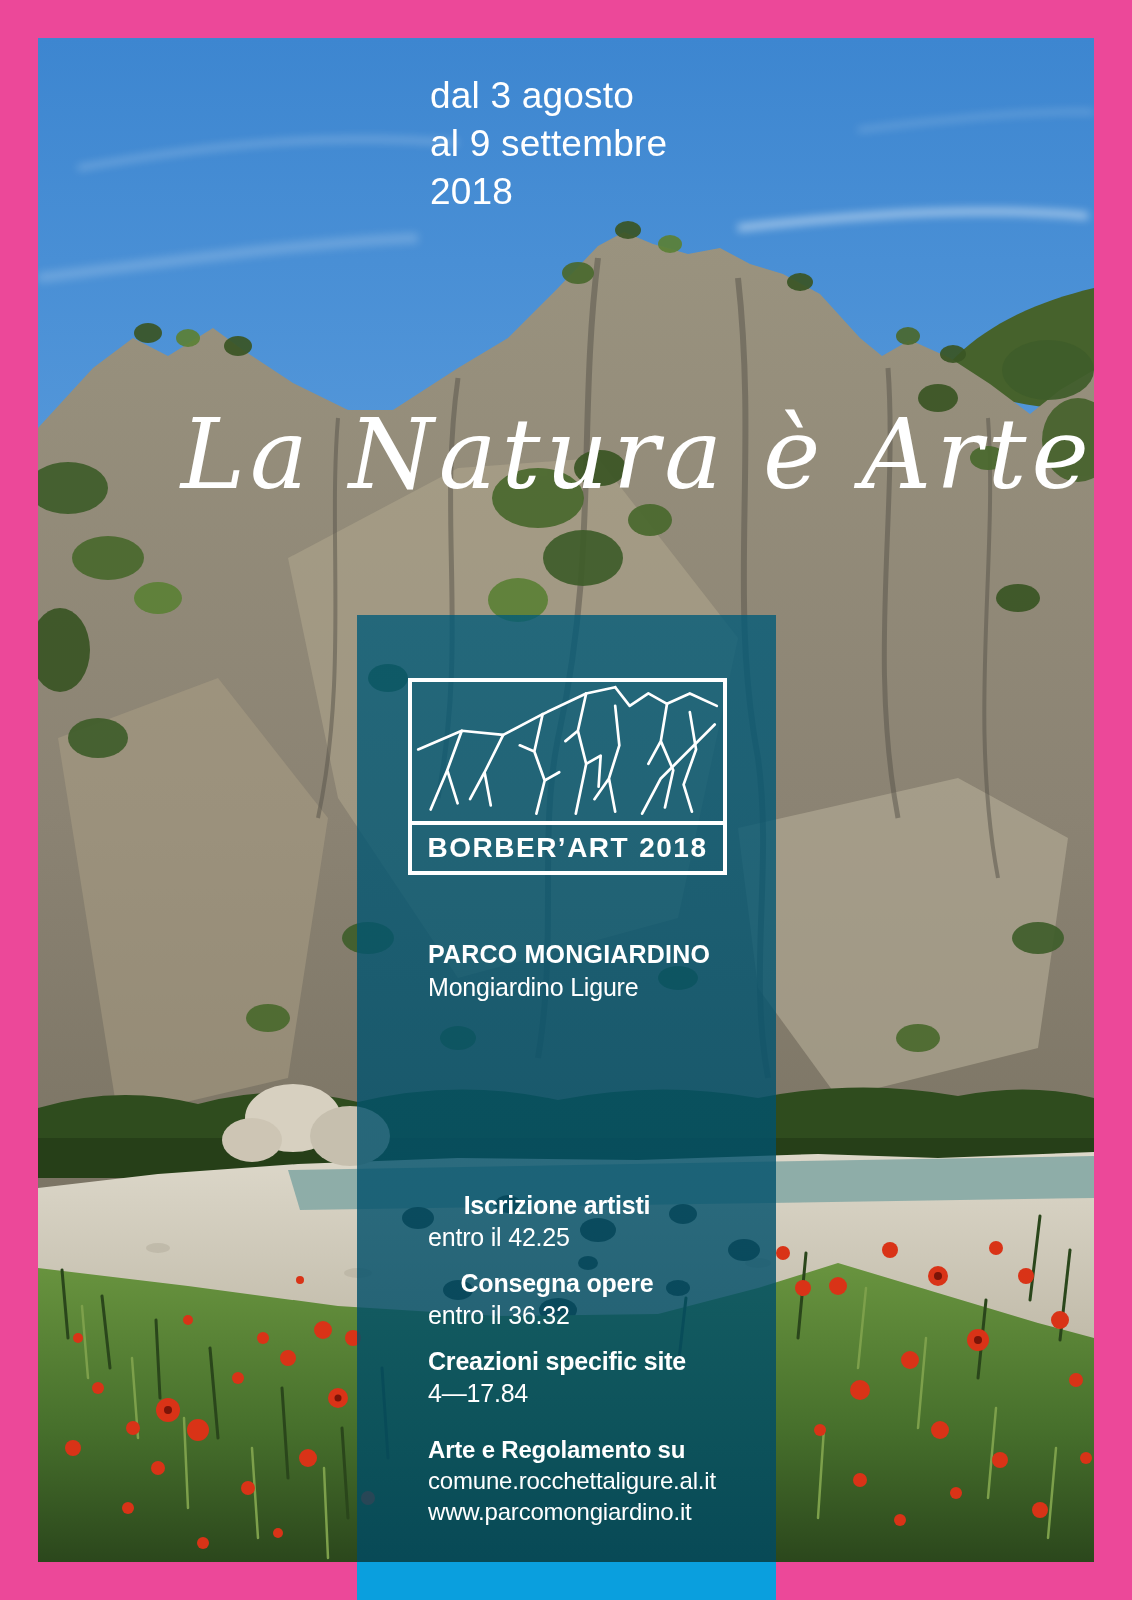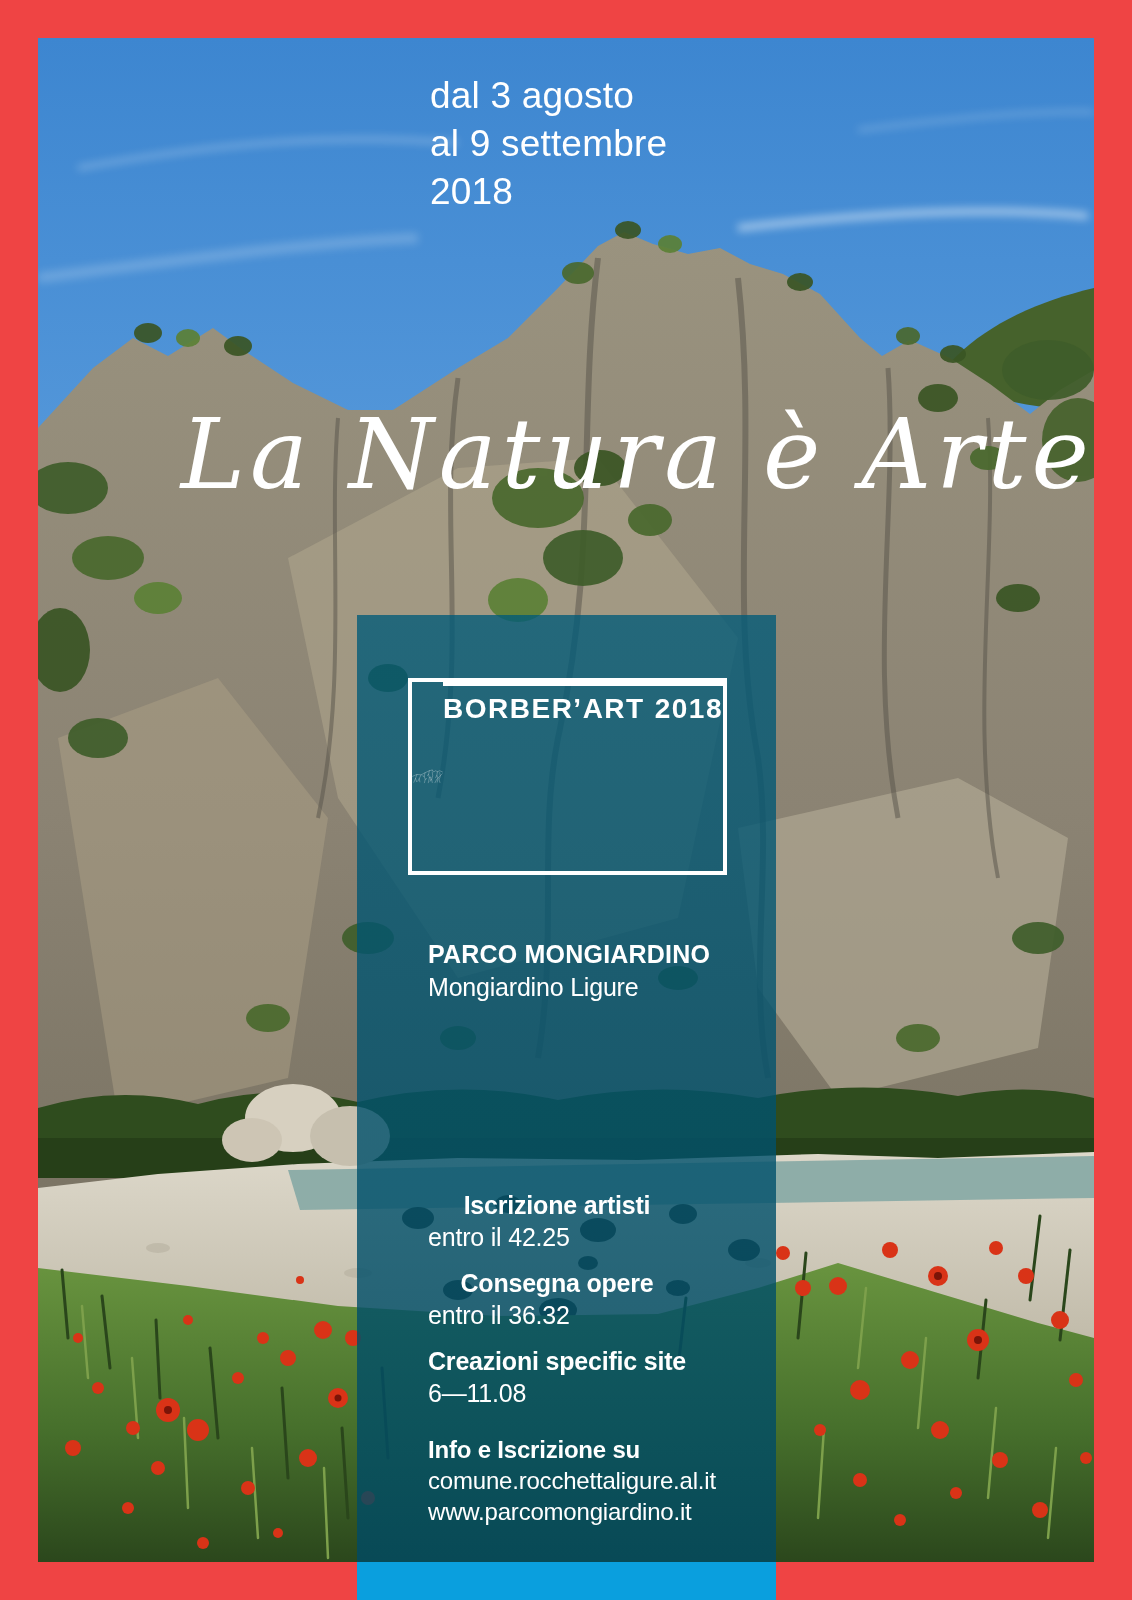--- a/index.html
+++ b/index.html
@@ -1,30 +1,30 @@
 <!DOCTYPE html>
 <html style="--accent: #0A9FDE;"><head>
 <meta charset="utf-8">
 <style>
   html,body{margin:0;padding:0;background:#ffffff;}
-  .page{position:relative;width:1132px;height:1600px;background:#ef4444;overflow:hidden;
+  .page{position:relative;width:1132px;height:1600px;background:#ec4899;overflow:hidden;
         font-family:"Liberation Sans",sans-serif;}
   .photo{position:absolute;left:38px;top:38px;width:1056px;height:1524px;display:block;}
 
   .date-block{position:absolute;left:430px;top:72px;color:#fff;font-size:37px;line-height:48px;
               font-weight:500;letter-spacing:0.2px;}
   .headline{position:absolute;left:38px;top:398px;width:1056px;text-align:right;color:#fff;
             font-family:"DejaVu Serif",serif;font-style:italic;font-weight:400;
             font-size:97px;letter-spacing:5px;white-space:nowrap;}
 
   .overlay{position:absolute;left:357px;top:615px;width:419px;height:947px;
            background:linear-gradient(180deg, rgba(0,90,120,0.78) 0%, rgba(0,74,99,0.82) 100%);}
 
   .logo-box{position:absolute;left:51px;top:63px;width:319px;height:197px;
-            border:4px solid #fff;box-sizing:border-box;display:flex;flex-direction:row;}
+            border:4px solid #fff;box-sizing:border-box;display:flex;flex-direction:column;}
   .logo-art{flex:1 1 auto;display:flex;align-items:center;justify-content:center;overflow:hidden;}
   .logo-art svg{width:100%;height:100%;display:block;}
   .logo-strip{border-top:4px solid #fff;height:46px;display:flex;align-items:center;justify-content:center;
               color:#fff;font-size:28px;letter-spacing:1.5px;white-space:nowrap;}
   .logo-name{font-weight:600;}
   .logo-year{font-weight:800;margin-left:10px;}
 
   .venues{position:absolute;left:71px;top:323px;color:#fff;}
   .venue{margin-bottom:16px;}
   .venue-name{font-size:25px;line-height:33px;font-weight:700;letter-spacing:0.2px;}
@@ -299,25 +299,25 @@
       <div class="deadline">
         <div class="dl-label">Iscrizione artisti</div>
         <div class="dl-value">entro il 42.25</div>
       </div>
       <div class="deadline">
         <div class="dl-label">Consegna opere</div>
         <div class="dl-value">entro il 36.32</div>
       </div>
       <div class="deadline">
         <div class="dl-label">Creazioni specific site</div>
-        <div class="dl-value">6—11.08</div>
+        <div class="dl-value">4—17.84</div>
       </div>
     </div>
 
     <div class="info">
-      <div class="info-label">Info e Iscrizione su</div>
+      <div class="info-label">Arte e Regolamento su</div>
       <div class="info-url">comune.rocchettaligure.al.it</div>
       <div class="info-url">www.parcomongiardino.it</div>
     </div>
   </div>
 
   <div class="bottom-bar"></div>
 </div>
 
 </body></html>

